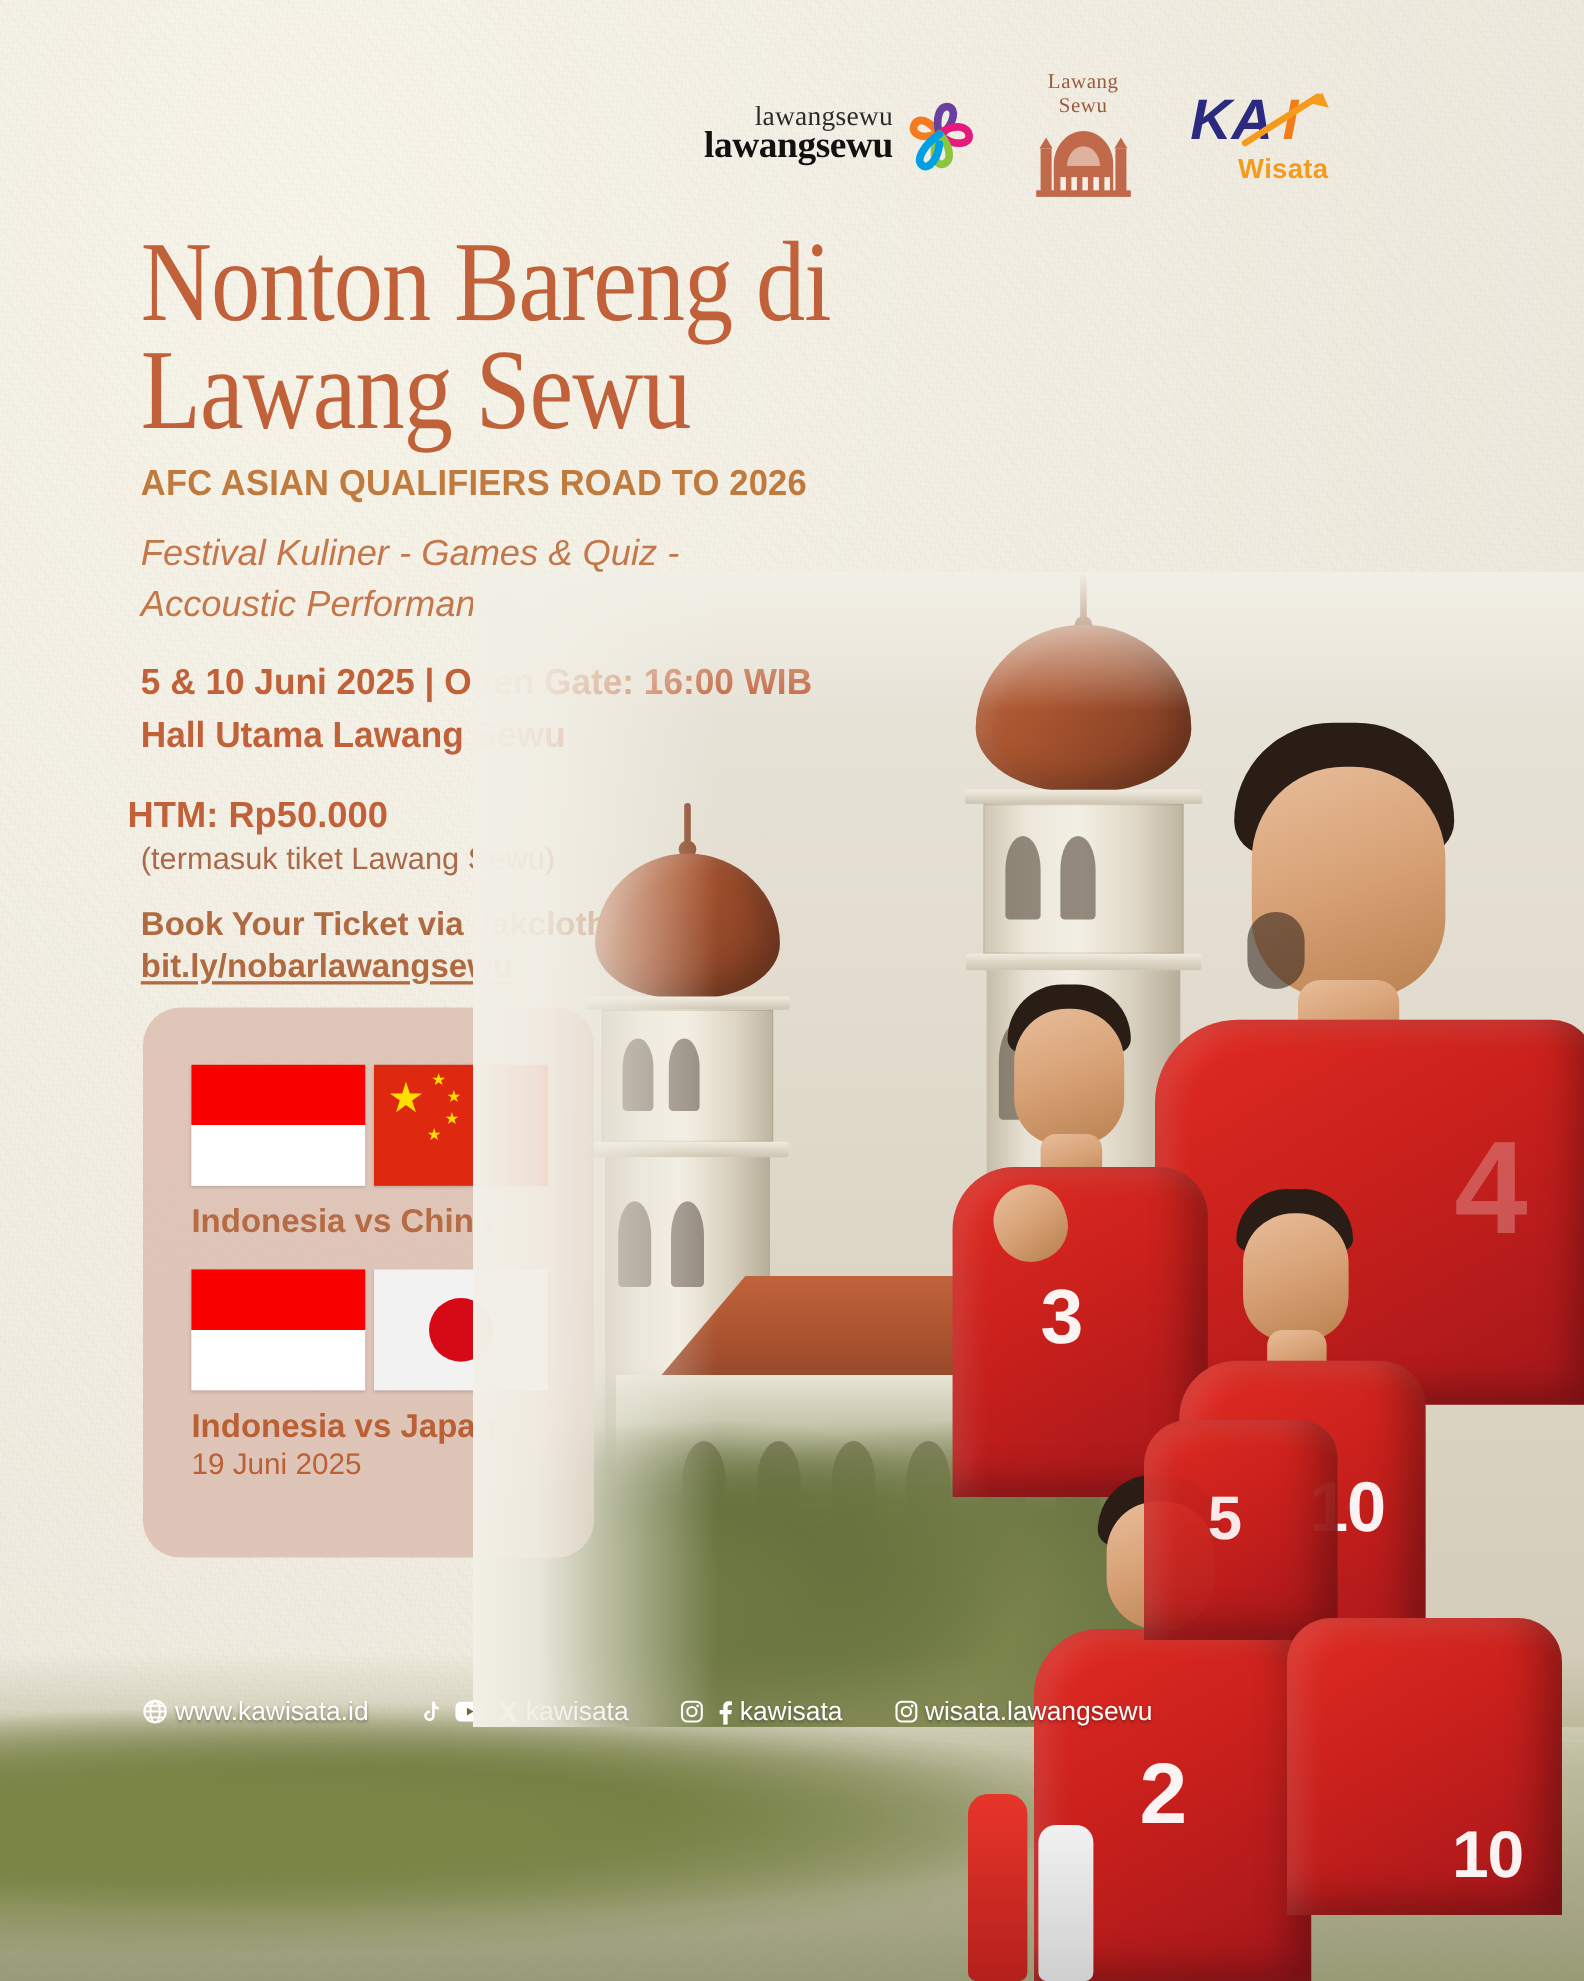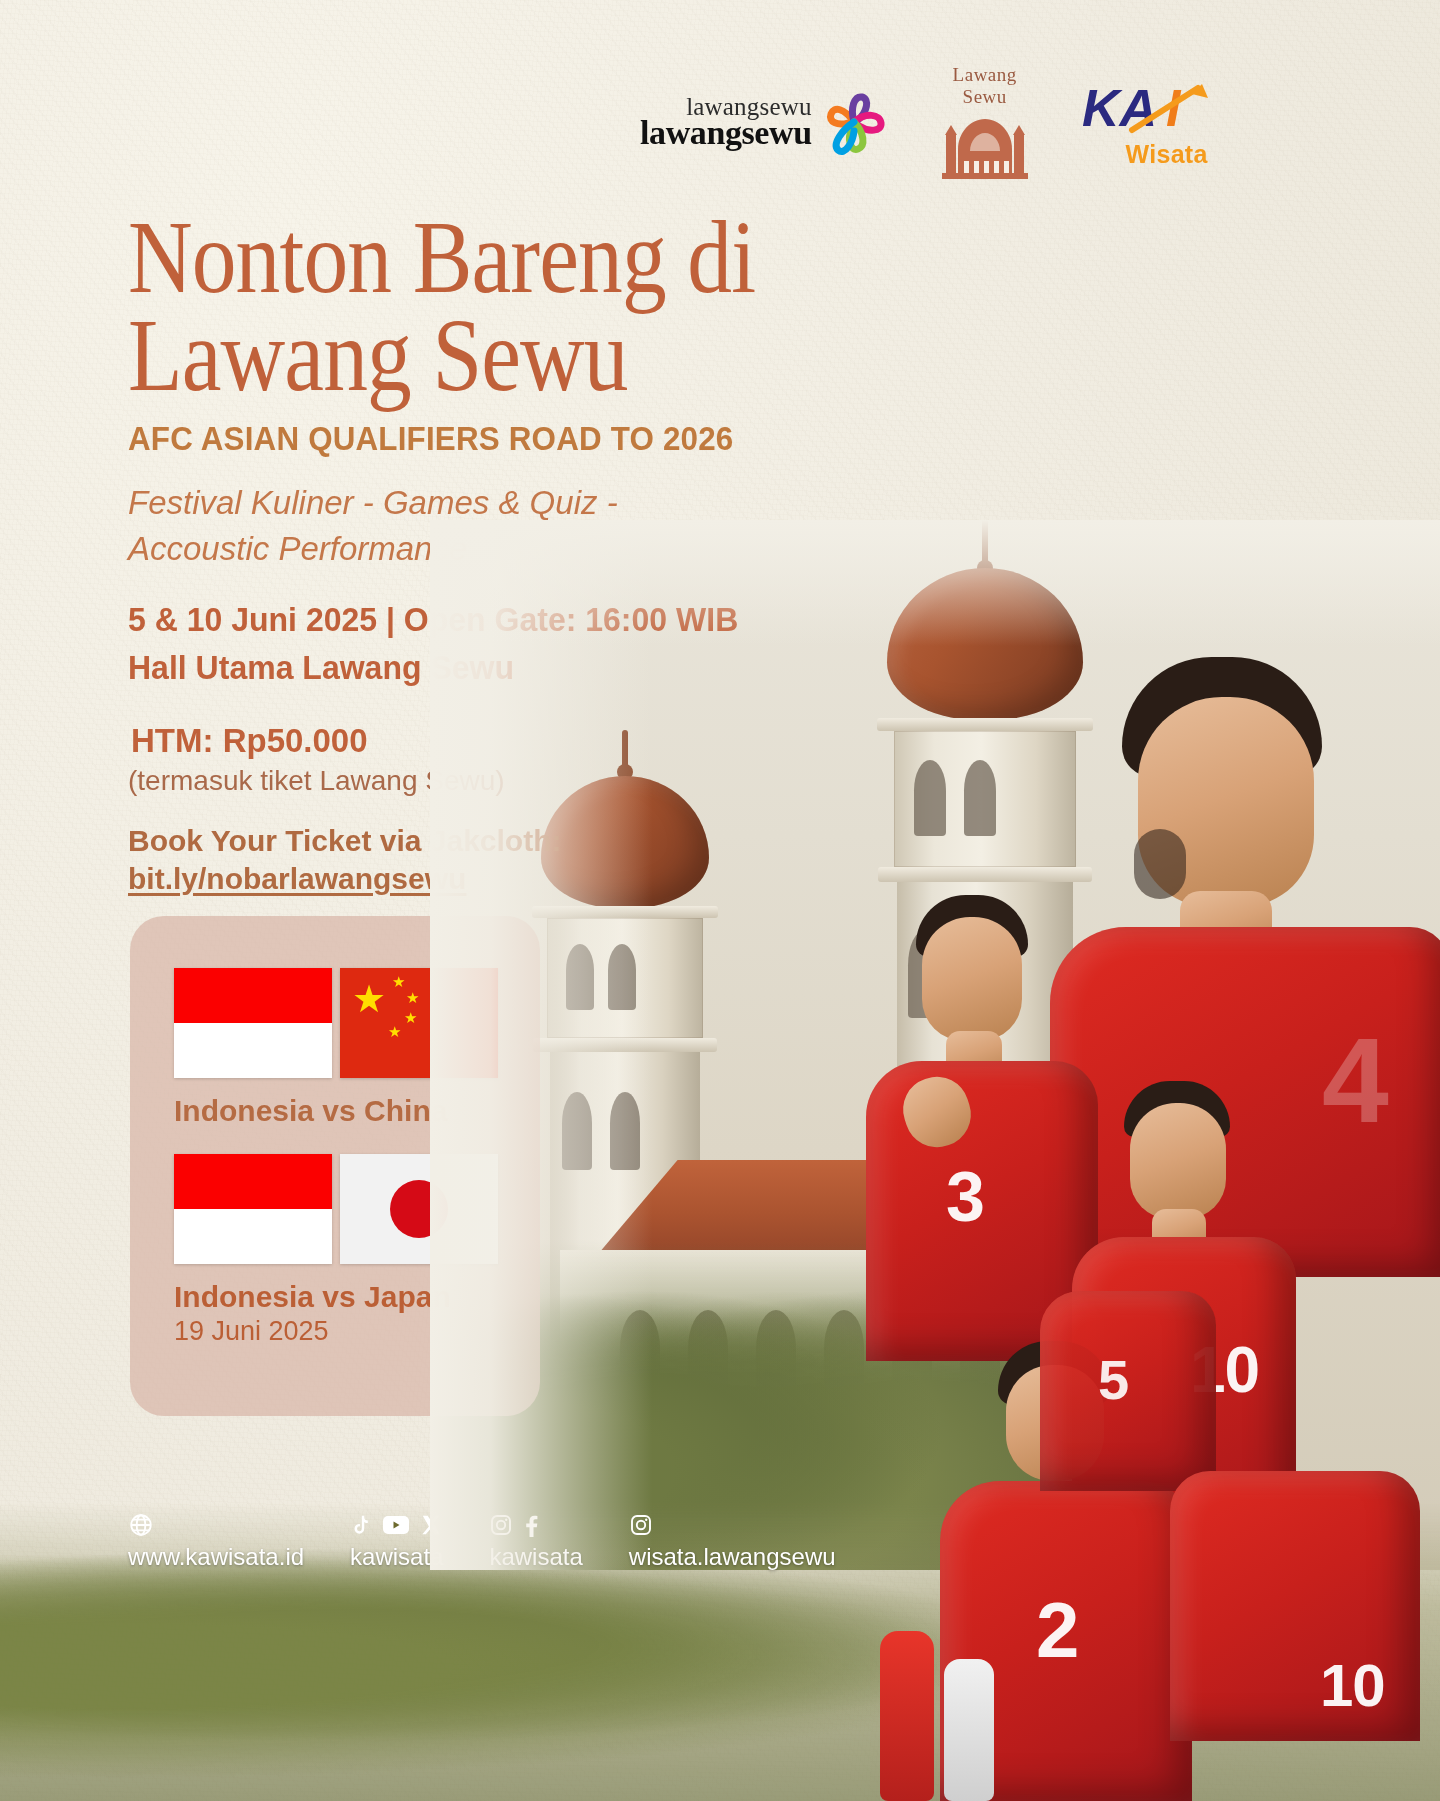--- a/index.html
+++ b/index.html
@@ -183,21 +183,21 @@
 
   .datetime{
     position:absolute; left:128px; top:596px; width:760px;
     font-family:"Liberation Sans", sans-serif; font-weight:700;
     font-size:33px; line-height:1.45; color:#c0613a;
     white-space:pre-line;
     transform:scaleX(.97); transform-origin:left top;
   }
 
   .htm{
-    position:absolute; left:131px; top:722px;
+    position:absolute; left:116px; top:722px;
     font-family:"Liberation Sans", sans-serif; font-weight:700;
     font-size:33px; color:#c0613a;
   }
   .htm-note{
     position:absolute; left:128px; top:765px;
     font-family:"Liberation Sans", sans-serif;
     font-size:28px; color:#a9694a;
   }
 
   .book{
@@ -241,21 +241,21 @@
   .m-row2{ margin-top:26px; }
   .m-title2{ color:#bb5f35; }
   .m-date2{ color:#bb5f35; }
 
   
   .footer{
     position:absolute; left:128px; bottom:230px;
     display:flex; align-items:flex-start; gap:46px;
     color:#fff;
   }
-  .fgrp{ display:flex; flex-direction:column; gap:5px; }
+  .fgrp{ display:flex; flex-direction:row; gap:5px; }
   .ficons{ display:flex; gap:10px; align-items:center; height:26px; }
   .flabel{
     font-family:"Liberation Sans", sans-serif; font-size:24px; color:#ffffff;
     text-shadow:0 1px 3px rgba(0,0,0,.35);
   }
   svg{ display:block; }
 </style>
 </head>
 <body>
 

